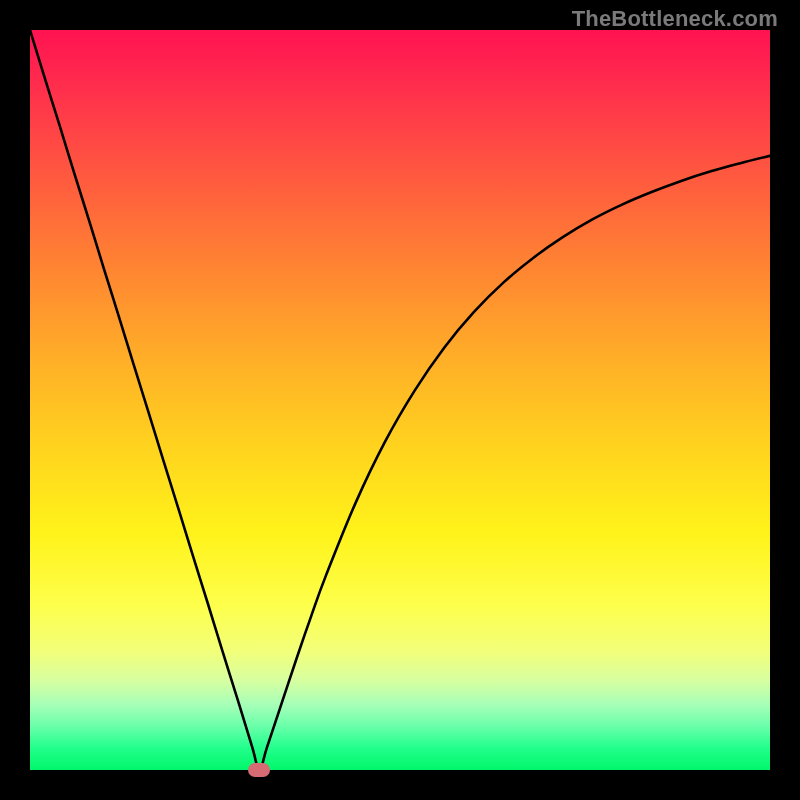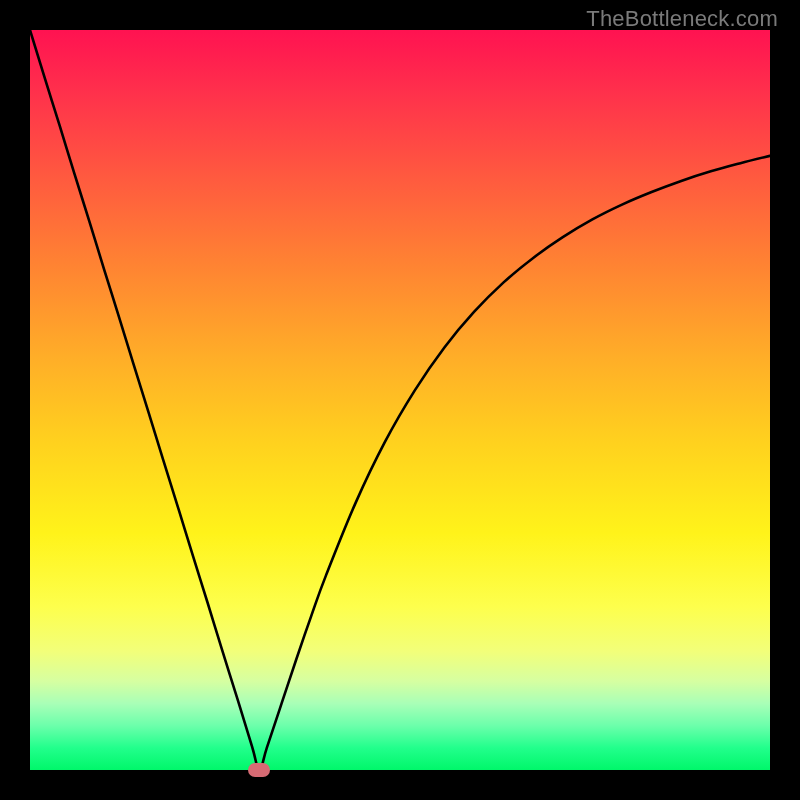--- a/index.html
+++ b/index.html
@@ -39,21 +39,21 @@
       #6cffab 94%,
       #22ff8c 97%,
       #00f76a 100%
     );
   }
   .watermark {
     position: absolute;
     top: 6px;
     right: 22px;
     font-size: 22px;
-    font-weight: 400;
+    font-weight: 700;
     color: #7a7a7a;
     letter-spacing: 0.2px;
     user-select: none;
   }
   svg.curve {
     position: absolute;
     left: 0;
     top: 0;
     width: 740px;
     height: 740px;

